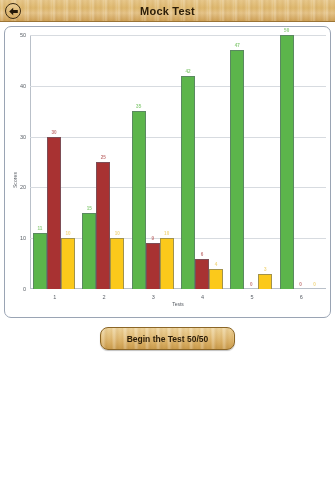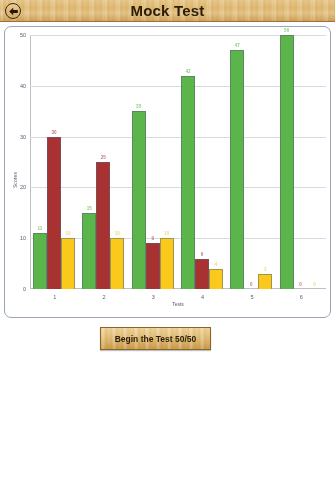--- a/index.html
+++ b/index.html
@@ -43,21 +43,21 @@
     display: flex;
     align-items: center;
     justify-content: center;
     cursor: pointer;
   }
   .back-btn svg { display: block; }
 
   .titlebar-title {
     width: 100%;
     text-align: center;
-    font-size: 15px;
+    font-size: 11px;
     font-weight: bold;
     color: #2b1d08;
     letter-spacing: 0.2px;
   }
 
   
   .panel {
     position: absolute;
     left: 4px;
     top: 26px;
@@ -202,23 +202,23 @@
     text-align: center;
     font-size: 5px;
     color: #555a61;
   }
 
   
   .begin-btn {
     position: absolute;
     left: 100px;
     top: 327px;
-    width: 111px;
+    width: 135px;
     height: 23px;
-    border-radius: 0;
+    border-radius: 8px;
     border: 1px solid #8a6526;
     background:
       repeating-linear-gradient(90deg,
         rgba(255,255,255,0.00) 0px,
         rgba(255,255,255,0.25) 2px,
         rgba(150,100,40,0.09) 5px,
         rgba(255,255,255,0.00) 8px,
         rgba(180,130,60,0.12) 11px),
       linear-gradient(180deg, #eed49c 0%, #e2bd78 45%, #d9af64 70%, #c99b4c 100%);
     display: flex;

